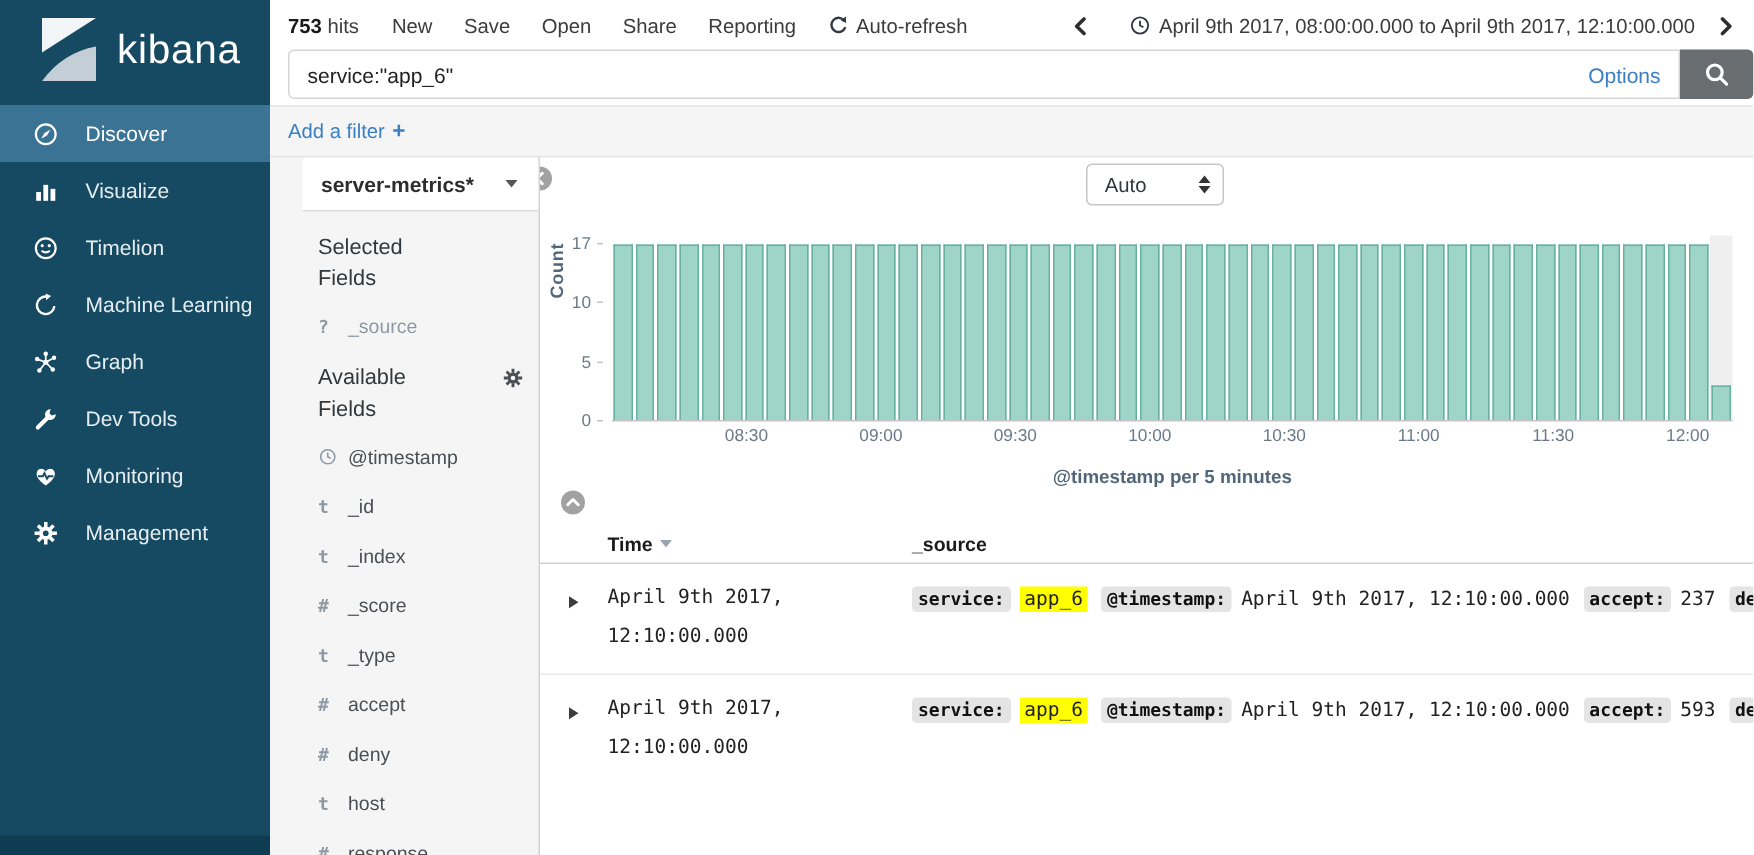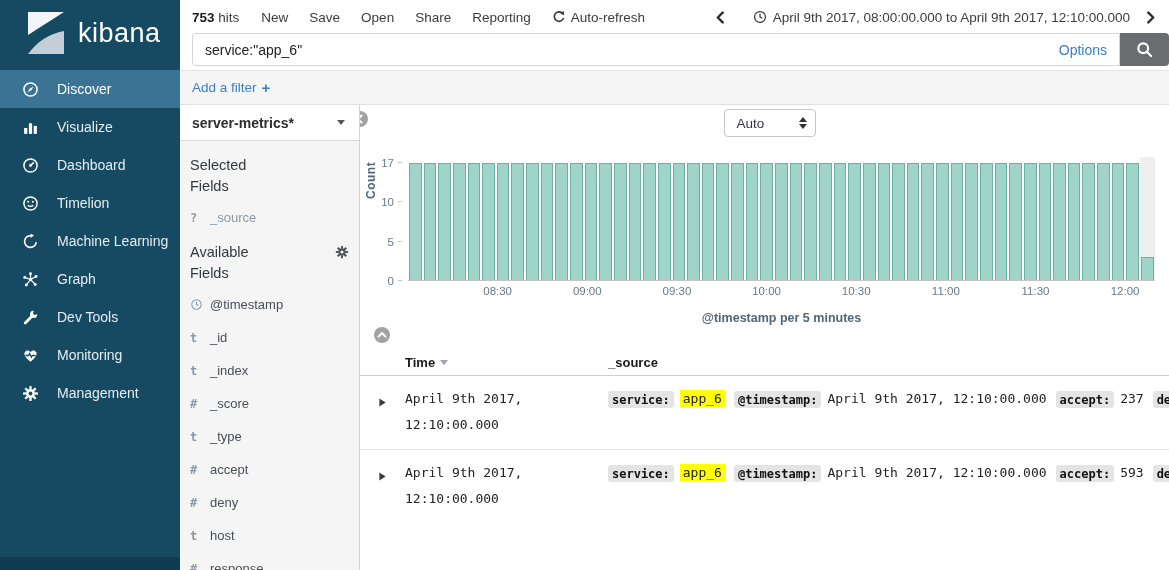--- a/index.html
+++ b/index.html
@@ -45,21 +45,21 @@
   .search-btn svg{width:17px;height:17px;}
 
   
   .filter-bar{position:absolute;left:180px;top:70px;right:0;height:35px;background:var(--panel-bg);
     border-top:1px solid #e4e4e4;border-bottom:1px solid #e0e0e0;display:flex;align-items:center;padding-left:12px;}
   .add-filter{color:var(--accent);font-size:13.5px;cursor:pointer;display:flex;align-items:center;}
   .add-filter .plus{font-weight:bold;font-size:15px;margin-left:5px;}
 
   
   .fields-panel{position:absolute;left:180px;top:105px;width:180px;bottom:0;background:var(--panel-bg);
-    border-right:1px solid #d3d3d3;overflow:hidden;}
+    border-right:1px solid #d3d3d3;overflow:hidden;padding-left:22px;}
   .index-select{height:36px;background:#fff;border-bottom:1px solid var(--border);display:flex;align-items:center;
     justify-content:space-between;padding:0 14px 0 12px;cursor:pointer;}
   .index-name{font-size:14px;font-weight:bold;color:#2d2d2d;}
   .caret-down{width:0;height:0;border-left:4.5px solid transparent;border-right:4.5px solid transparent;border-top:5.5px solid #54575c;}
   .fp-section{padding:14px 10px 0 10px;}
   .fp-heading{font-size:14.5px;color:#33383d;display:flex;justify-content:space-between;align-items:flex-start;}
   .fp-heading .htext{max-width:95px;line-height:21px;}
   .gear-sm{width:14px;height:14px;color:#4a4f55;margin-top:3px;cursor:pointer;}
   .gear-sm svg{width:100%;height:100%;}
   .field-list{padding:4px 10px 0 10px;}
@@ -144,30 +144,20 @@
         </div>
         <div class="nav-item">
           <span class="nav-icon">
             <svg viewBox="0 0 16 16">
               <rect x="2" y="8.5" width="3" height="5.5" fill="currentColor"></rect>
               <rect x="6.5" y="4" width="3" height="10" fill="currentColor"></rect>
               <rect x="11" y="6.5" width="3" height="7.5" fill="currentColor"></rect>
             </svg>
           </span>
           <span class="nav-label">Visualize</span>
-        </div>
-        <div class="nav-item">
-          <span class="nav-icon">
-            <svg viewBox="0 0 16 16">
-              <circle cx="8" cy="8" r="6.2" fill="none" stroke="currentColor" stroke-width="1.4"></circle>
-              <line x1="8" y1="8" x2="11.1" y2="5.1" stroke="currentColor" stroke-width="1.5"></line>
-              <circle cx="8" cy="8" r="1.3" fill="currentColor"></circle>
-            </svg>
-          </span>
-          <span class="nav-label">Dashboard</span>
         </div>
         <div class="nav-item">
           <span class="nav-icon">
             <svg viewBox="0 0 16 16">
               <circle cx="8" cy="8" r="6.2" fill="none" stroke="currentColor" stroke-width="1.4"></circle>
               <circle cx="5.8" cy="6.4" r="1" fill="currentColor"></circle>
               <circle cx="10.2" cy="6.4" r="1" fill="currentColor"></circle>
               <path d="M5.4,9.6 Q8,11.6 10.6,9.6" fill="none" stroke="currentColor" stroke-width="1.3"></path>
             </svg>
           </span>

